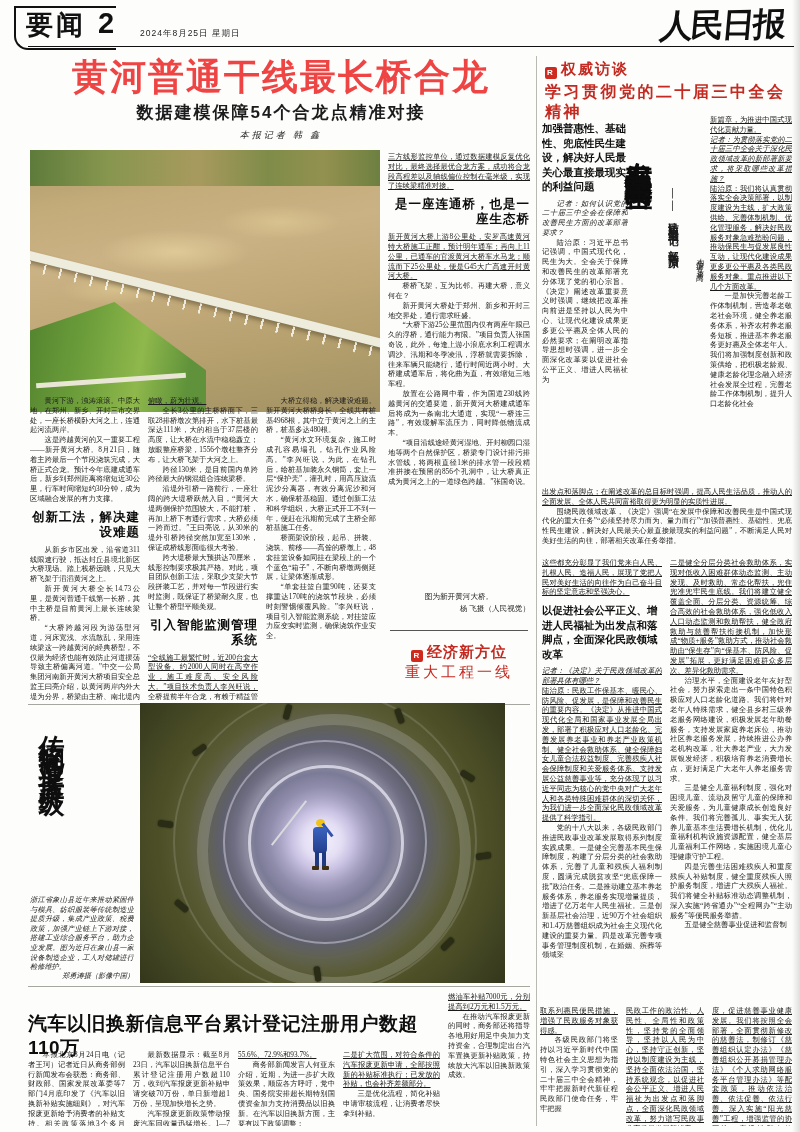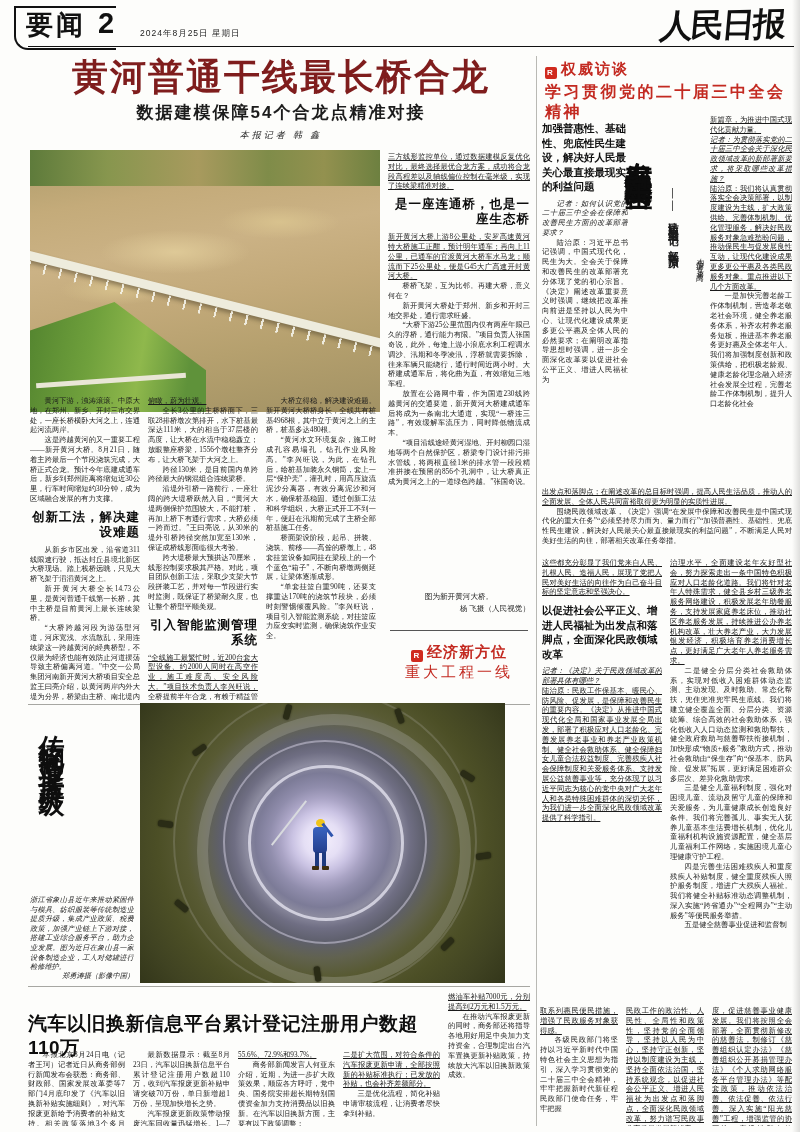--- a/index.html
+++ b/index.html
@@ -14,21 +14,21 @@
   .hdate{left:140px;top:28px;font:400 8.5px/10px "Liberation Sans",sans-serif;color:#222;letter-spacing:1px;}
   .paper{left:660px;top:6px;width:134px;font:900 33px/38px "DejaVu Serif",serif;color:#101010;
          transform:skewX(-6deg) rotate(-1deg);letter-spacing:-2px;white-space:nowrap;}
   .hrule{left:28px;top:46px;width:766px;border-top:1.5px solid #111;}
   .vdiv{left:536px;top:56px;width:0;height:1070px;border-left:1px solid #b9b9b4;}
   .hdiv1{left:28px;top:704px;width:502px;border-top:1px solid #a7a7a2;}
   .hdiv2{left:28px;top:986px;width:502px;border-top:1px solid #a7a7a2;}
   .edge{left:792px;top:0;width:8px;height:1132px;background:linear-gradient(90deg,rgba(0,0,0,0),rgba(0,0,0,.12));}
   
   .headline{left:30px;top:56px;width:502px;text-align:center;font:900 36px/42px "Liberation Sans",sans-serif;
-            letter-spacing:2px;color:#7f1d1d;}
+            letter-spacing:2px;color:#ef4444;}
   .deck{left:30px;top:102px;width:502px;text-align:center;font:700 17px/22px "Liberation Sans",sans-serif;letter-spacing:2px;}
   .byline{left:30px;top:129px;width:502px;text-align:center;font:italic 400 9px/12px "Liberation Serif",serif;letter-spacing:3px;}
   .body-col{font-size:7.3px;line-height:9.8px;text-align:justify;overflow:hidden;color:#1b1b1b;}
   .body-col p{margin:0;text-indent:2em;}
   .cont p:first-child{text-indent:0;text-decoration:underline;}
   .q{font-style:italic;}
   .bridge-sub{font:700 12.5px/15px "Liberation Sans",sans-serif;text-align:right;margin:6px 0 5px;letter-spacing:1px;color:#0d0d0d;}
   .credit1{left:388px;top:592px;width:142px;text-align:center;font-size:7.6px;}
   .credit2{left:388px;top:604px;width:142px;text-align:right;font-size:7.6px;}
   .badge-rule{left:390px;top:630px;width:138px;border-top:1px solid #555;}
@@ -264,25 +264,26 @@
   <div class="abs body-col cont" style="left:542px;top:558px;width:120px;height:444px;">
     <div class="cont">
         <p>这些都充分彰显了我们党来自人民、扎根人民、造福人民，展现了党把人民对美好生活的向往作为自己奋斗目标的坚定意志和坚强决心。</p>
       </div>
     <h4 class="iv-sub">以促进社会公平正义、增进人民福祉为出发点和落脚点，全面深化民政领域改革</h4>
     <div class="q">
         <p>记者：《决定》关于民政领域改革的部署具体有哪些？</p>
       </div>
     <div>
         <p>陆治原：民政工作保基本、暖民心、防风险、促发展，是保障和改善民生的重要内容。《决定》从推进中国式现代化全局和国家事业发展全局出发，部署了积极应对人口老龄化、完善发展养老事业和养老产业政策机制、健全社会救助体系、健全保障妇女儿童合法权益制度、完善残疾人社会保障制度和关爱服务体系、支持发展公益慈善事业等，充分体现了以习近平同志为核心的党中央对广大老年人和各类特殊困难群体的深切关怀，为我们进一步全面深化民政领域改革提供了科学指引。</p>
+        <p>党的十八大以来，各级民政部门推进民政事业改革发展取得系列制度实践成果。一是健全完善基本民生保障制度，构建了分层分类的社会救助体系，完善了儿童和残疾人福利制度，圆满完成脱贫攻坚“兜底保障一批”政治任务。二是推动建立基本养老服务体系，养老服务实现增量提质，增进了亿万老年人民生福祉。三是创新基层社会治理，近90万个社会组织和1.4万慈善组织成为社会主义现代化建设的重要力量。四是改革完善专项事务管理制度机制，在婚姻、殡葬等领域采</p>
       </div>
   </div>
   <div class="abs body-col cont" style="left:670px;top:558px;width:122px;height:444px;">
+      <p>二是健全分层分类社会救助体系，实现对低收入困难群体动态监测、主动发现、及时救助、常态化帮扶，兜住兜准兜牢民生底线。我们将建立健全覆盖全面、分层分类、资源统筹、综合高效的社会救助体系，强化低收入人口动态监测和救助帮扶，健全政府救助与慈善帮扶衔接机制，加快形成“物质+服务”救助方式，推动社会救助由“保生存”向“保基本、防风险、促发展”拓展，更好满足困难群众多层次、差异化救助需求。</p>
       <p>治理水平，全面建设老年友好型社会，努力探索走出一条中国特色积极应对人口老龄化道路。我们将针对老年人特殊需求，健全县乡村三级养老服务网络建设，积极发展老年助餐服务，支持发展家庭养老床位，推动社区养老服务发展，持续推进公办养老机构改革，壮大养老产业，大力发展银发经济，积极培育养老消费增长点，更好满足广大老年人养老服务需求。</p>
-      <p>二是健全分层分类社会救助体系，实现对低收入困难群体动态监测、主动发现、及时救助、常态化帮扶，兜住兜准兜牢民生底线。我们将建立健全覆盖全面、分层分类、资源统筹、综合高效的社会救助体系，强化低收入人口动态监测和救助帮扶，健全政府救助与慈善帮扶衔接机制，加快形成“物质+服务”救助方式，推动社会救助由“保生存”向“保基本、防风险、促发展”拓展，更好满足困难群众多层次、差异化救助需求。</p>
       <p>三是健全儿童福利制度，强化对困境儿童、流动及留守儿童的保障和关爱服务，为儿童健康成长创造良好条件。我们将完善孤儿、事实无人抚养儿童基本生活费增长机制，优化儿童福利机构设施资源配置，健全基层儿童福利工作网络，实施困境儿童心理健康守护工程。</p>
       <p>四是完善生活困难残疾人和重度残疾人补贴制度，健全重度残疾人照护服务制度，增进广大残疾人福祉。我们将健全补贴标准动态调整机制，深入实施“跨省通办”“全程网办”“主动服务”等便民服务举措。</p>
       <p>五是健全慈善事业促进和监督制</p>
     </div>
 
   <div class="abs body-col cont" style="left:540px;top:1006px;width:78px;height:120px;">
       <p>取系列惠民便民措施，增强了民政服务对象获得感。</p>
       <p>各级民政部门将坚持以习近平新时代中国特色社会主义思想为指引，深入学习贯彻党的二十届三中全会精神，牢牢把握新时代新征程民政部门使命任务，牢牢把握</p>
     </div>
   <div class="abs body-col cont" style="left:626px;top:1006px;width:78px;height:120px;">

